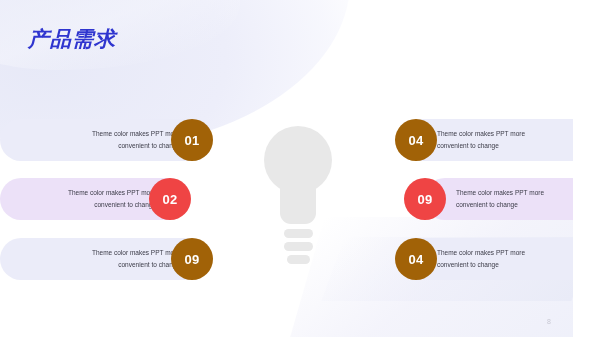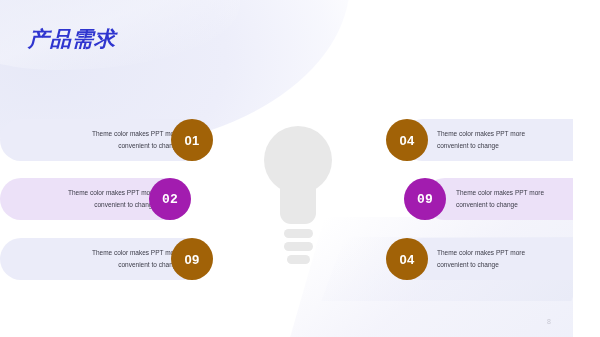--- a/index.html
+++ b/index.html
@@ -155,21 +155,21 @@
     border-radius: 50%;
     display: flex;
     align-items: center;
     justify-content: center;
     font-size: 13px;
     font-weight: bold;
     color: #ffffff;
     letter-spacing: 0.3px;
   }
   .circle-blue   { background: #a16207; }
-  .circle-purple { background: #a21caf; font-family: Liberation Mono, monospace; }
+  .circle-purple { background: #ef4444; }
 
   
   .left-1 { left: 0px;  top: 119px; }
   .left-2 { left: 0px;  top: 178px; }
   .left-3 { left: 0px;  top: 238px; }
 
   .left-1 .bar,  .left-3 .bar  { left: 0px;  width: 212px; }
   .left-2 .bar                 { left: 0px;  width: 190px; }
 
   .left-1 .bar-text, .left-3 .bar-text { left: 30px; width: 150px; }
@@ -182,21 +182,21 @@
   .right-4 { left: 382px; top: 119px; }
   .right-5 { left: 404px; top: 178px; }
   .right-6 { left: 382px; top: 238px; }
 
   .right-4 .bar, .right-6 .bar { left: 20px;  width: 198px; }
   .right-5 .bar                { left: 20px;  width: 176px; }
 
   .right-4 .bar-text, .right-6 .bar-text { left: 55px; width: 150px; }
   .right-5 .bar-text                     { left: 52px; width: 140px; }
 
-  .right-4 .num-circle, .right-6 .num-circle { left: 4px; }
+  .right-4 .num-circle, .right-6 .num-circle { left: 13px; }
   .right-5 .num-circle                       { left: 0px; }
 
   
   .page-number {
     position: absolute;
     right: 22px;
     bottom: 12px;
     font-size: 7px;
     color: #c9c9d4;
   }

